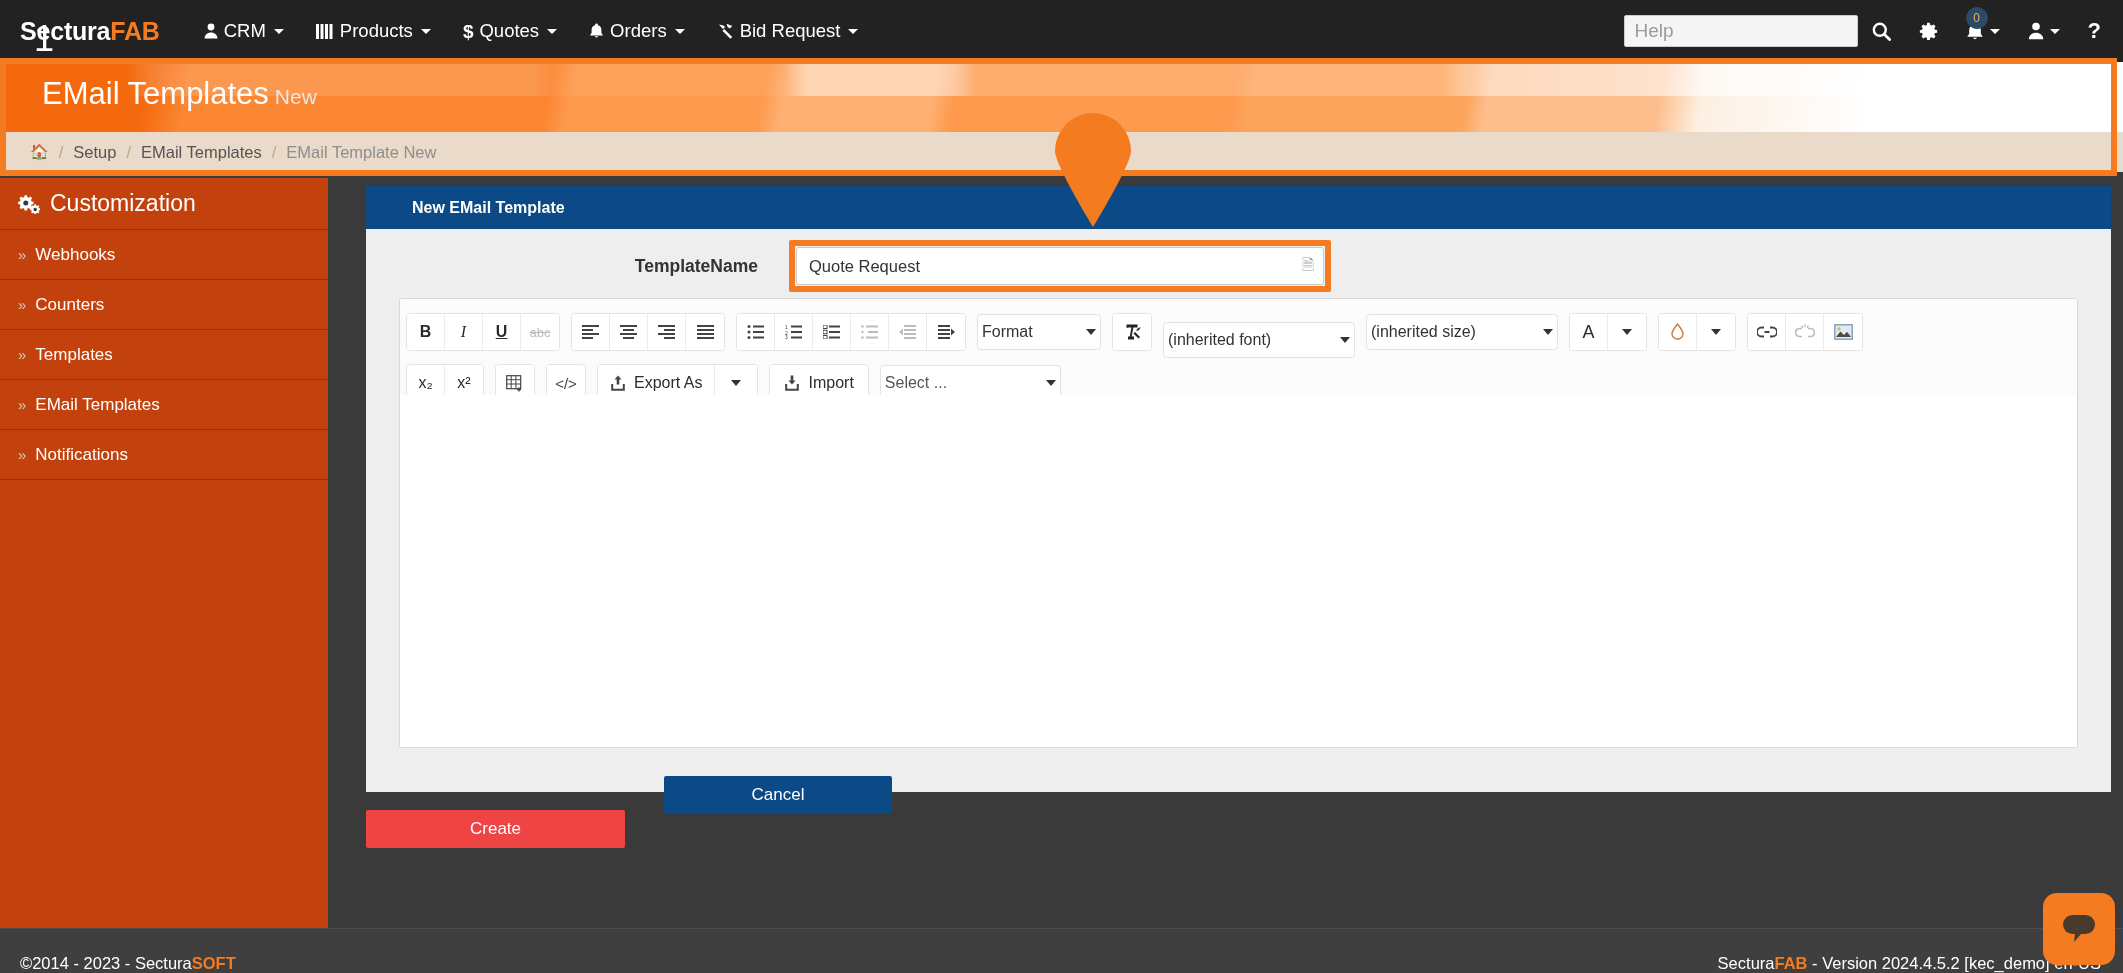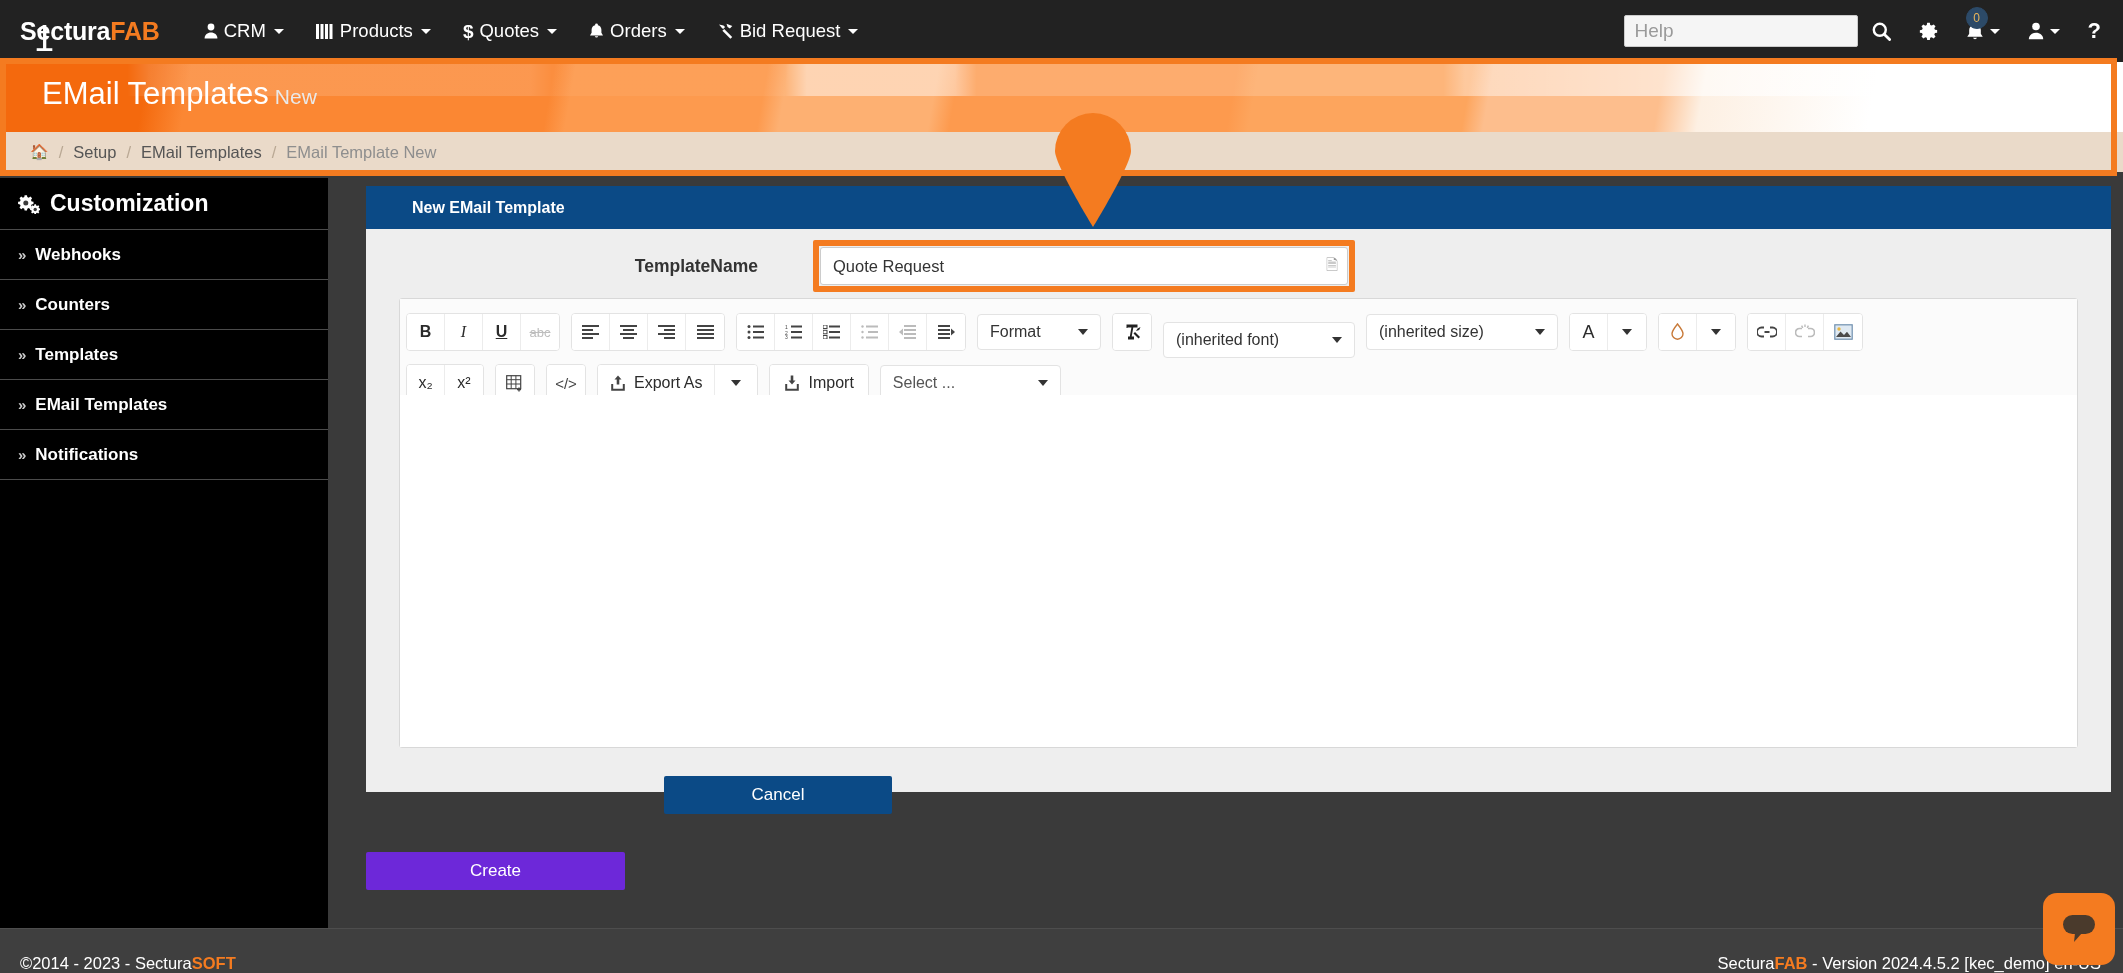--- a/index.html
+++ b/index.html
@@ -105,22 +105,21 @@
     border: 6px solid #f47b20; pointer-events: none; z-index: 6;
   }
   #breadcrumb-inner-line {
     position: absolute; left: 6px; top: 172px; width: 2111px; height: 4px;
     background: #f47b20; z-index: 5;
   }
 
   
   #sidebar {
     position: absolute; left: 0; top: 178px; width: 328px; height: 750px;
-    background: #000000;
-    font-weight: bold;
+    background: #c2410c;
   }
   #sidebar-head {
     height: 52px; display: flex; align-items: center; gap: 10px;
     padding-left: 18px; color: #ffffff; font-size: 23px;
     border-bottom: 1px solid #4b4b4b;
   }
   .sideitem {
     height: 50px; display: flex; align-items: center; gap: 9px;
     padding-left: 18px; color: #ffffff; font-size: 17px;
     border-bottom: 1px solid #4b4b4b; cursor: pointer;
@@ -138,21 +137,21 @@
     display: flex; align-items: center; padding-left: 46px;
     color: #ffffff; font-size: 16px; font-weight: bold;
   }
   .formrow {
     display: flex; align-items: center; margin-top: 18px;
   }
   .formlabel {
     width: 430px; text-align: right; padding-right: 38px;
     font-size: 17.5px; font-weight: bold; color: #333333;
   }
-  .ctrl-wrap { position: relative; margin-left: 24px; }
+  .ctrl-wrap { position: relative; }
   #templateName {
     width: 528px; height: 38px;
     border: 1px solid #cccccc; border-radius: 3px; background: #ffffff;
     font-size: 16.5px; color: #333333; padding: 0 34px 0 12px;
     font-family: "Liberation Sans", sans-serif; outline: none;
   }
   #nameHighlight {
     position: absolute; left: -7px; top: -7px;
     width: 542px; height: 52px;
     border: 6px solid #f47b20; border-radius: 2px;
@@ -195,21 +194,21 @@
     min-width: 38px; height: 36px; display: flex; align-items: center;
     justify-content: center; background: #ffffff;
     border-right: 1px solid #ececec; color: #2b2b2b; font-size: 16px;
     cursor: pointer; padding: 0 6px; white-space: nowrap;
   }
   .tbtn:last-child { border-right: none; }
   .tbtn.dim { color: #bdbdbd; }
   .tdrop {
     height: 36px; display: flex; align-items: center; justify-content: space-between;
     background: #ffffff; border: 1px solid #e3e3e3; border-radius: 4px;
-    font-size: 16px; color: #333333; padding: 0 12px; cursor: pointer;
+    font-size: 16px; color: #333333; padding: 0 4px; cursor: pointer;
     white-space: nowrap;
   }
   .tdrop .dc {
     width: 0; height: 0; margin-left: 16px;
     border-left: 5px solid transparent; border-right: 5px solid transparent;
     border-top: 6px solid #333333;
   }
   .tbtn .dc {
     width: 0; height: 0;
     border-left: 5px solid transparent; border-right: 5px solid transparent;
@@ -219,21 +218,21 @@
     position: absolute; left: 0; right: 0; top: 96px; bottom: 0;
     background: #ffffff;
   }
 
   
   .actionbtn {
     position: absolute; height: 38px; border: none; border-radius: 2px;
     color: #ffffff; font-size: 17px; cursor: pointer;
     font-family: "Liberation Sans", sans-serif;
   }
-  #createBtn { left: 366px; top: 852px; width: 259px; background: #6d28d9; }
+  #createBtn { left: 366px; top: 810px; width: 259px; background: #ef4444; }
   #cancelBtn { left: 664px; top: 776px; width: 228px; background: #0b4a86; }
 
   
   #footer {
     position: absolute; left: 0; top: 928px; width: 2123px; height: 45px;
     background: #3f3f3f; border-top: 1px solid #4d4d4d;
     display: flex; align-items: flex-end; color: #ffffff; font-size: 16.5px;
   }
   #copyright { margin-left: 20px; }
   #copyright .soft { color: #f47b20; font-weight: bold; }

